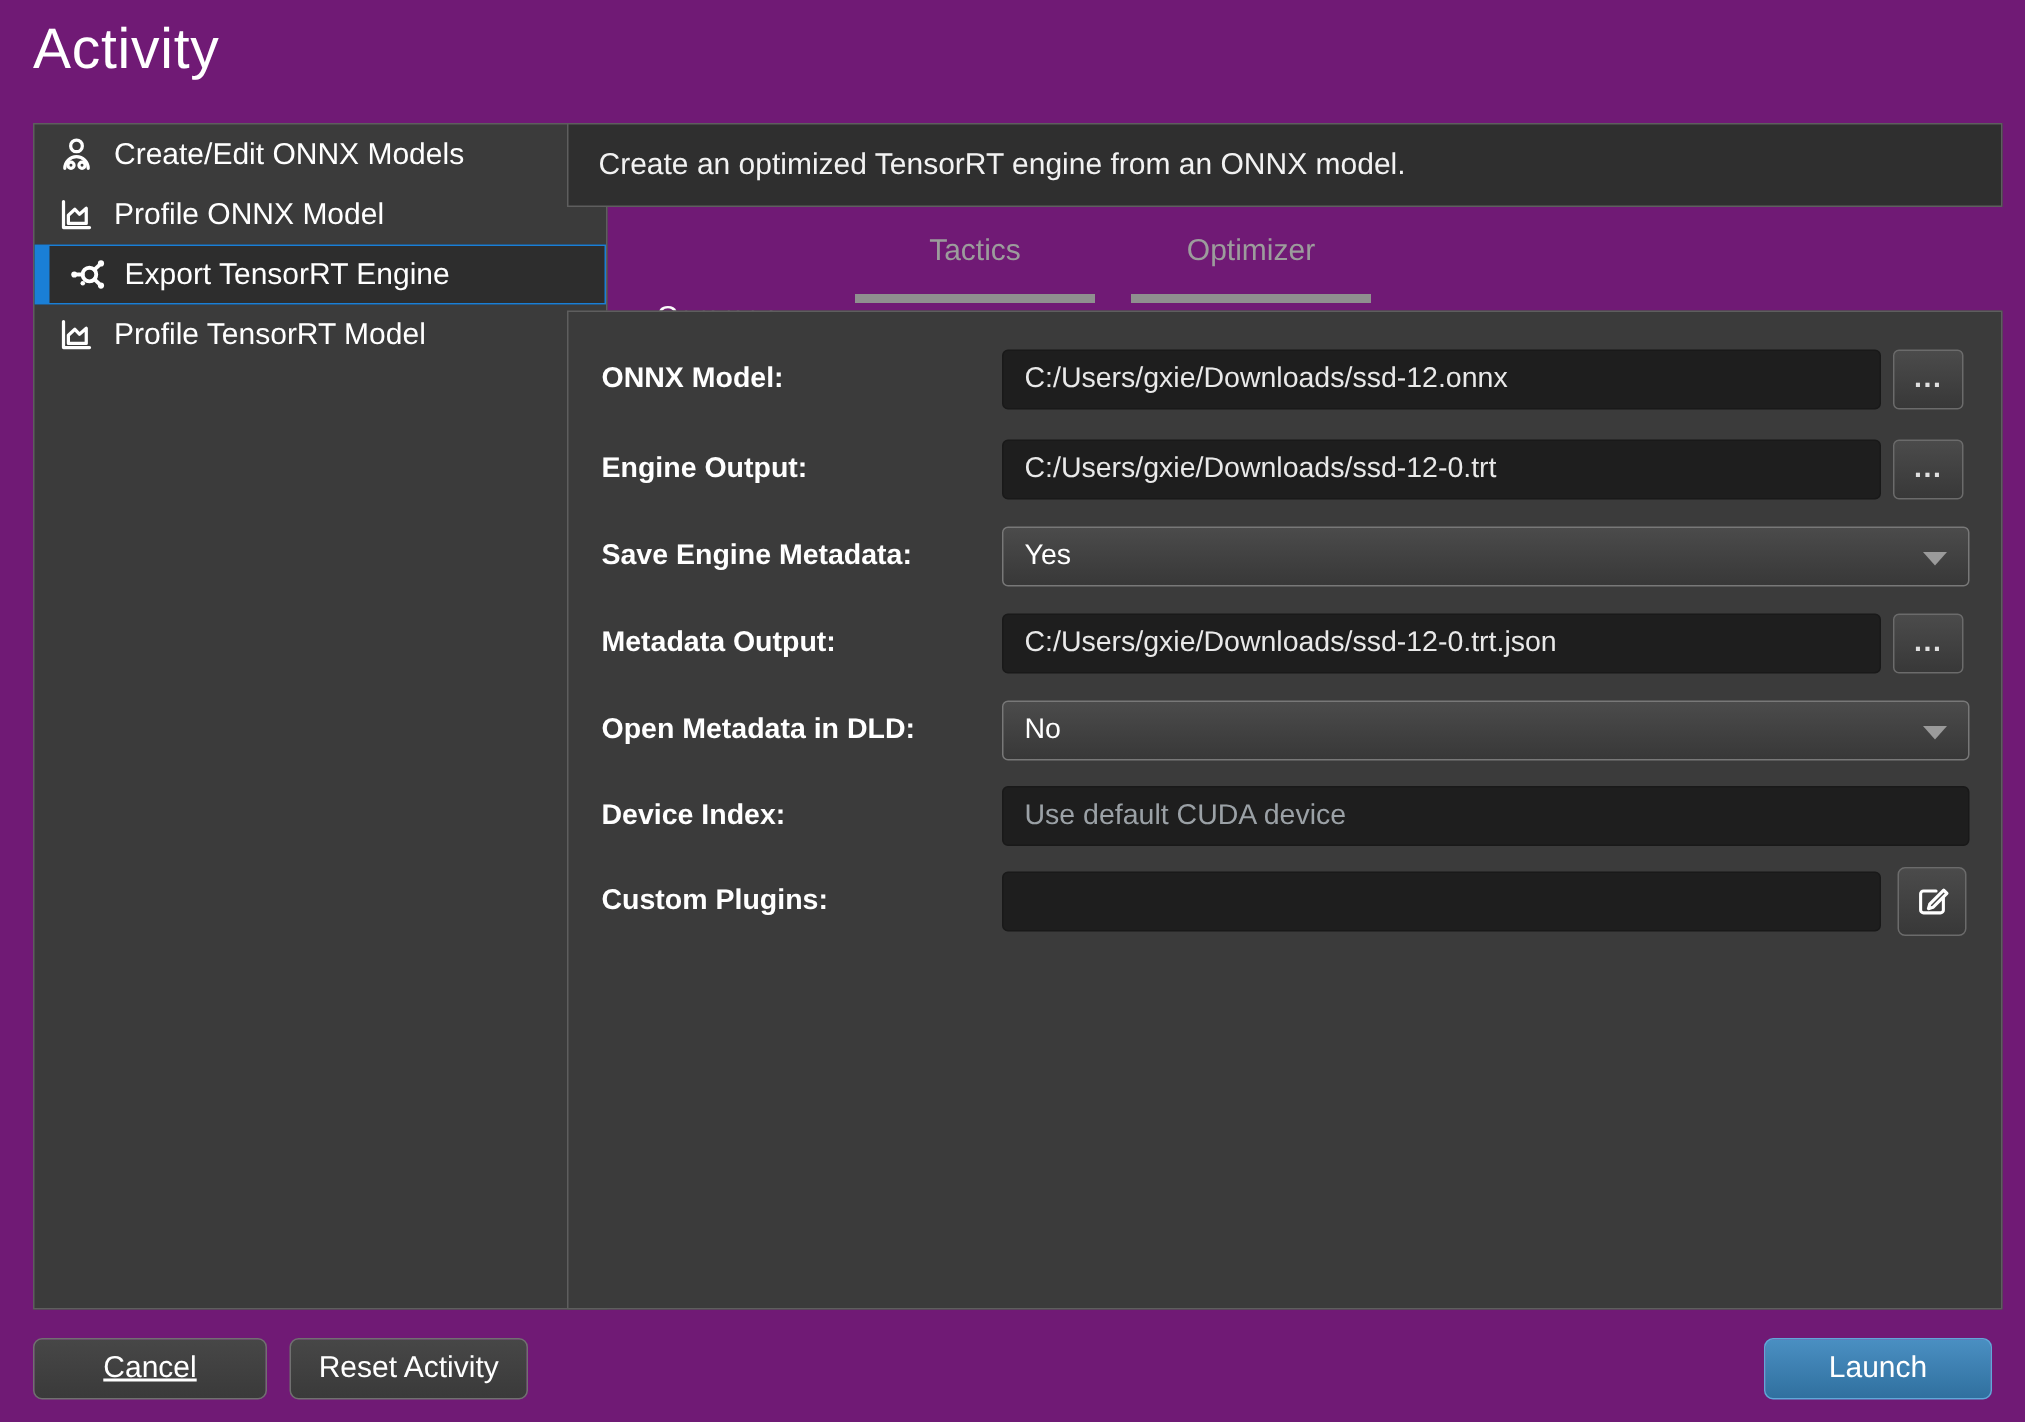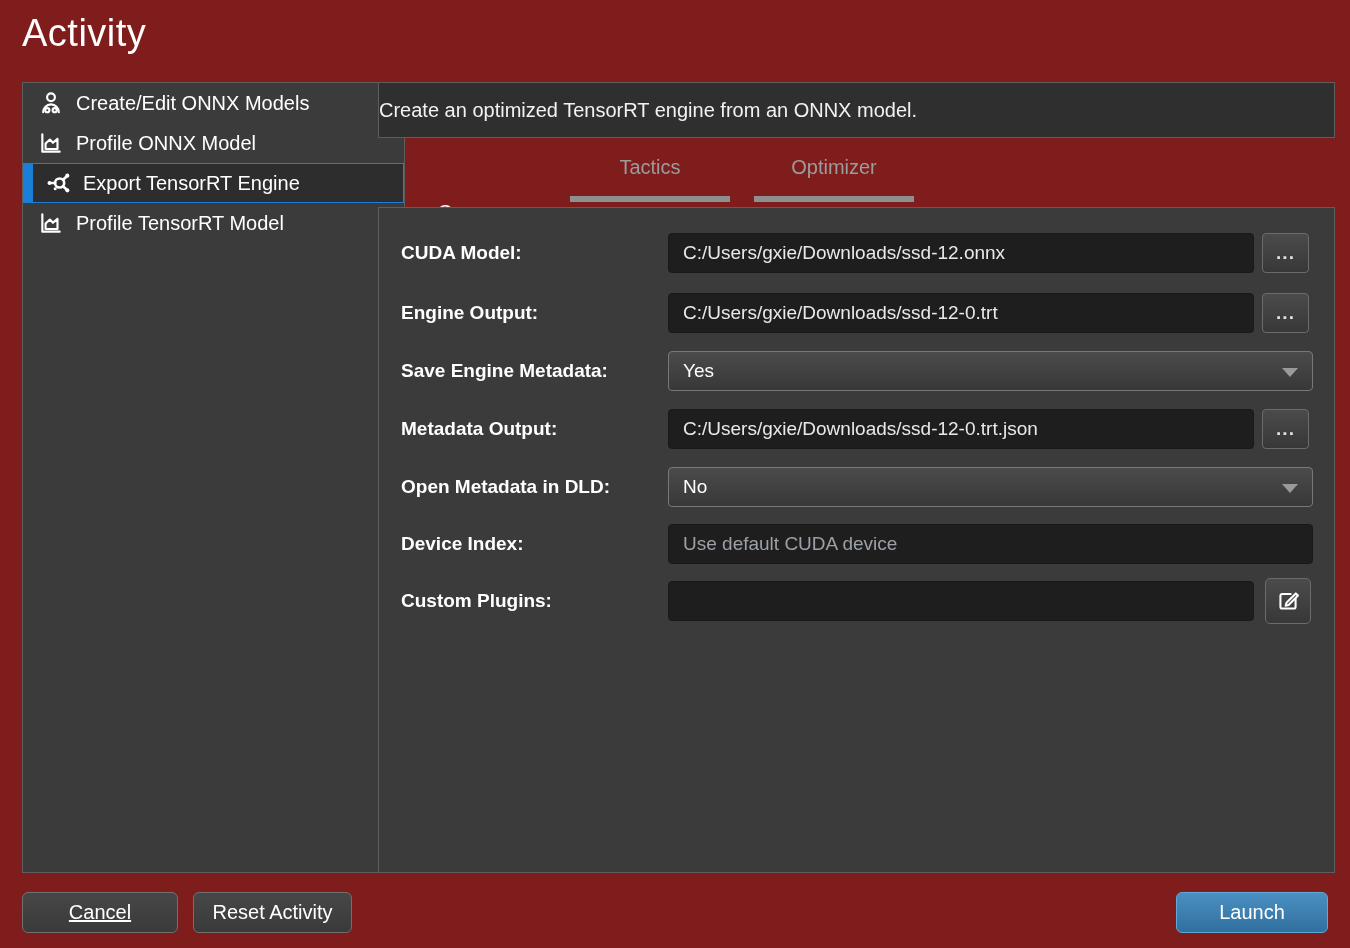--- a/index.html
+++ b/index.html
@@ -3,21 +3,21 @@
 <meta charset="utf-8">
 <style>
   * { margin: 0; padding: 0; box-sizing: border-box; }
   html, body { width: 1350px; height: 948px; }
   body {
     font-family: "Liberation Sans", "DejaVu Sans", sans-serif;
     background: #343434;
     color: #f0f0f0;
     overflow: hidden;
   }
-  #app { position: relative; width: 1350px; height: 948px; background: #7f1d1d; }
+  #app { position: relative; width: 1350px; height: 948px; background: #701a75; }
 
   .page-title {
     position: absolute; left: 22px; top: 12px;
     font-size: 38px; font-weight: 400; color: #ffffff; letter-spacing: 0.5px;
   }
 
   
   .sidebar {
     position: absolute; left: 22px; top: 82px; width: 383px; height: 791px;
     background: #3b3b3b; border: 1px solid #5e5e5e;
@@ -35,21 +35,21 @@
   }
   .side-item.selected::before {
     content: ""; position: absolute; left: 0; top: 0; bottom: 0; width: 9px;
     background: #1a7fd6;
   }
 
   
   .desc-box {
     position: absolute; left: 378px; top: 82px; width: 957px; height: 56px;
     background: #2f2f2f; border: 1px solid #5e5e5e;
-    display: flex; align-items: center; 
+    display: flex; align-items: center; padding-left: 20px;
     font-size: 20px; color: #f2f2f2;
   }
 
   
   .tab {
     position: absolute; top: 150px; width: 160px; height: 52px;
     text-align: center; font-size: 20px; color: #9c9c9c; cursor: pointer;
     padding-top: 6px;
   }
   .tab::after {
@@ -198,21 +198,21 @@
     <span>Create an optimized TensorRT engine from an ONNX model.</span>
   </div>
 
   <div class="tab t0 active">Common</div>
   <div class="tab t1">Tactics</div>
   <div class="tab t2">Optimizer</div>
 
   <div class="form-panel">
 
     <div class="frow r0">
-      <span class="flabel">CUDA Model:</span>
+      <span class="flabel">ONNX Model:</span>
       <input class="tfield w-btn" type="text" value="C:/Users/gxie/Downloads/ssd-12.onnx" style="">
       <button class="browse-btn">...</button>
     </div>
 
     <div class="frow r1">
       <span class="flabel">Engine Output:</span>
       <input class="tfield w-btn" type="text" value="C:/Users/gxie/Downloads/ssd-12-0.trt" style="">
       <button class="browse-btn">...</button>
     </div>
 

